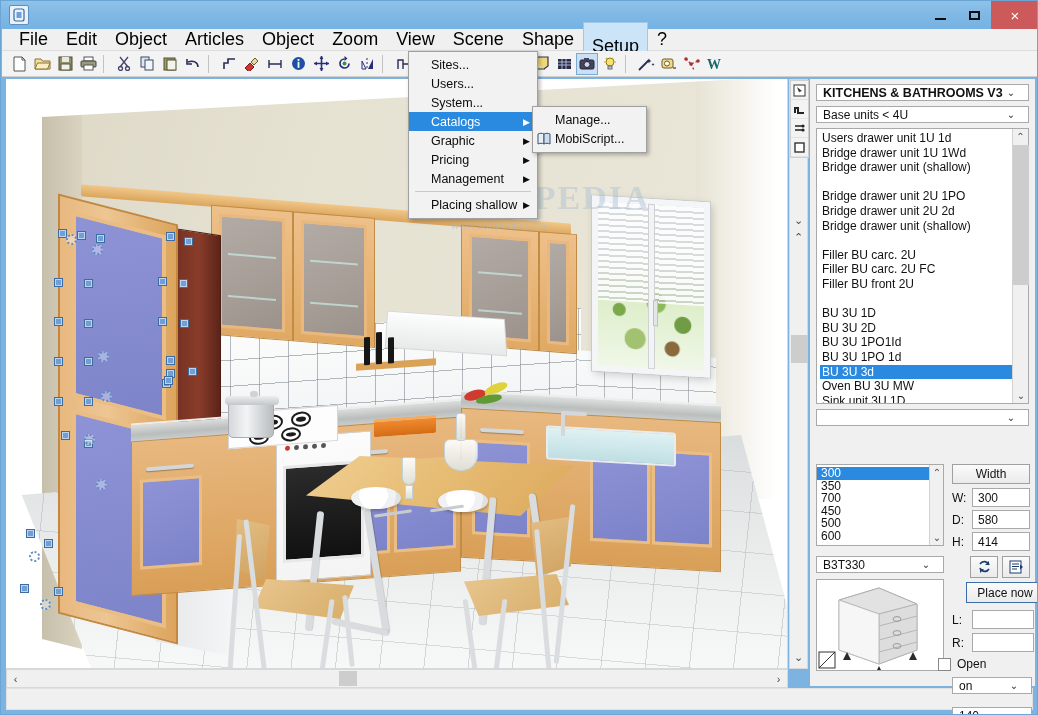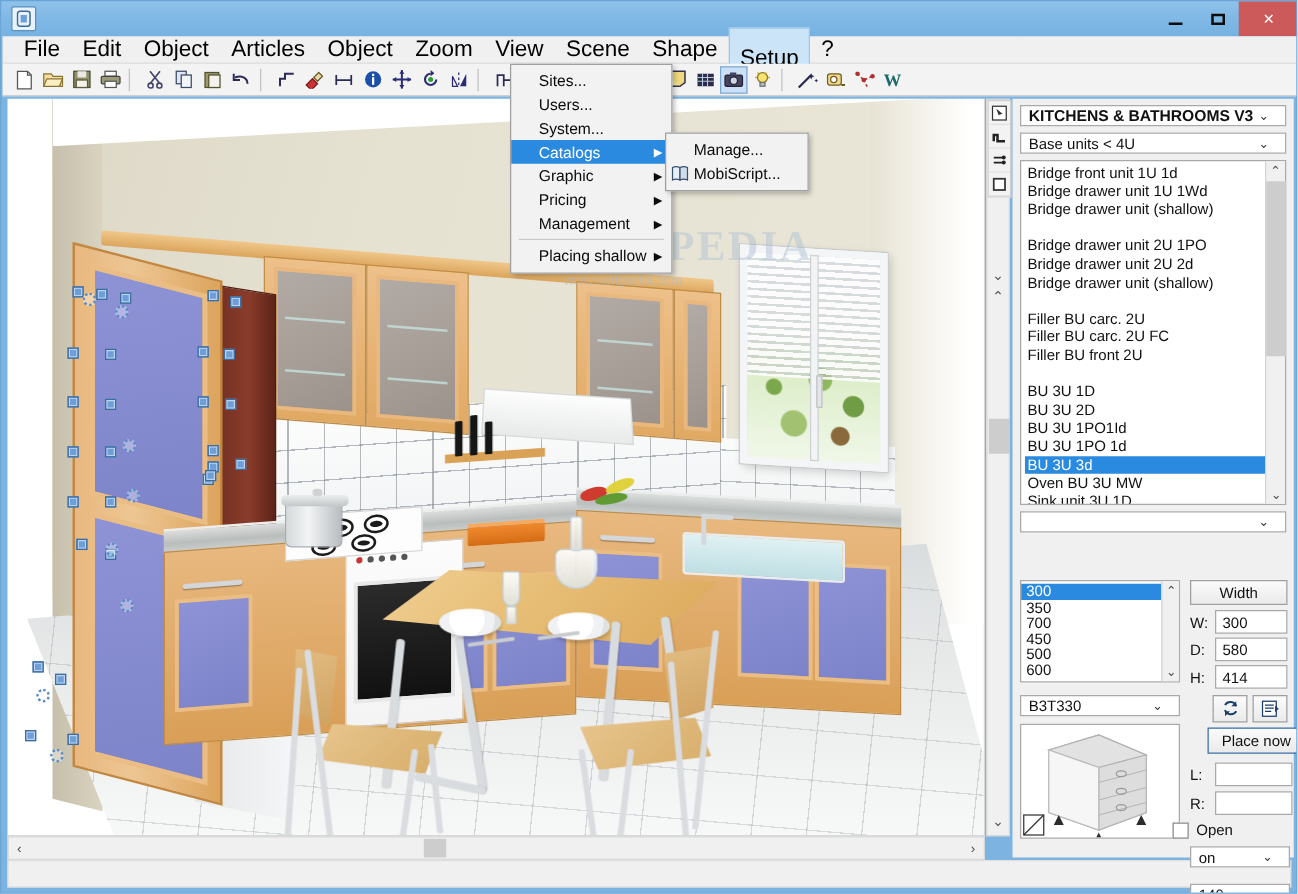--- a/index.html
+++ b/index.html
@@ -895,21 +895,21 @@
       <span class="chev">⌄</span>
     </div>
 
     <div class="combo">
       <span class="cv">Base units &lt; 4U</span>
       <span class="chev">⌄</span>
     </div>
 
     <div class="listbox">
       <div class="list-items">
-        <div class="li">Bridge front unit 1U 1d</div>
+        <div class="li">Users drawer unit 1U 1d</div>
         <div class="li">Bridge drawer unit 1U 1Wd</div>
         <div class="li">Bridge drawer unit (shallow)</div>
         <div class="li blank">&nbsp;</div>
         <div class="li">Bridge drawer unit 2U 1PO</div>
         <div class="li">Bridge drawer unit 2U 2d</div>
         <div class="li">Bridge drawer unit (shallow)</div>
         <div class="li blank">&nbsp;</div>
         <div class="li">Filler BU carc. 2U</div>
         <div class="li">Filler BU carc. 2U FC</div>
         <div class="li">Filler BU front 2U</div>

